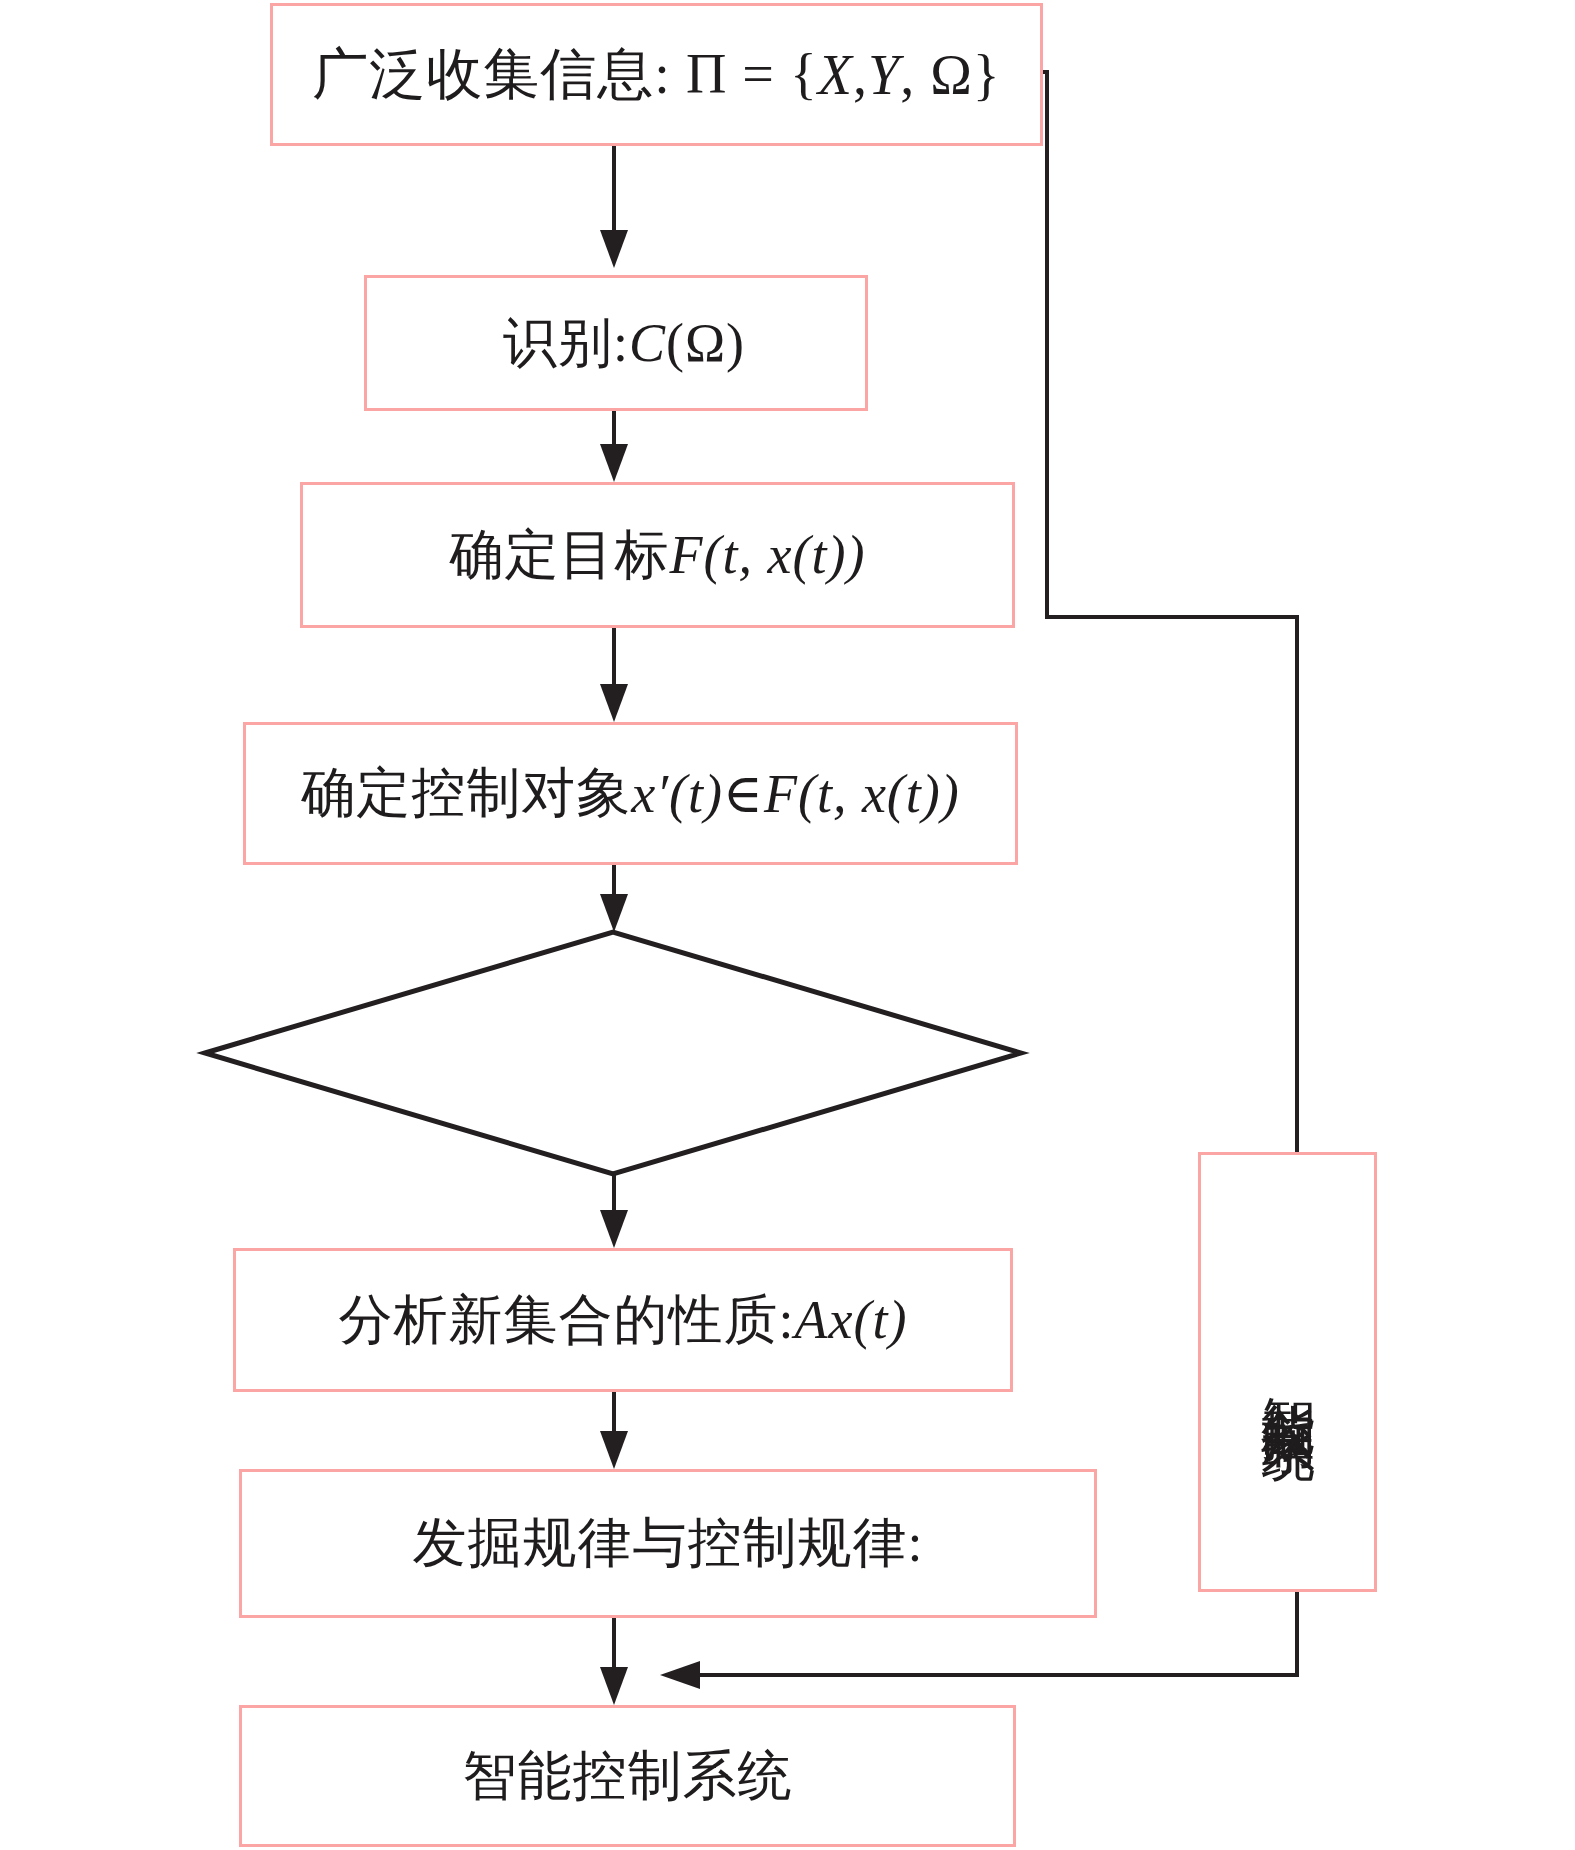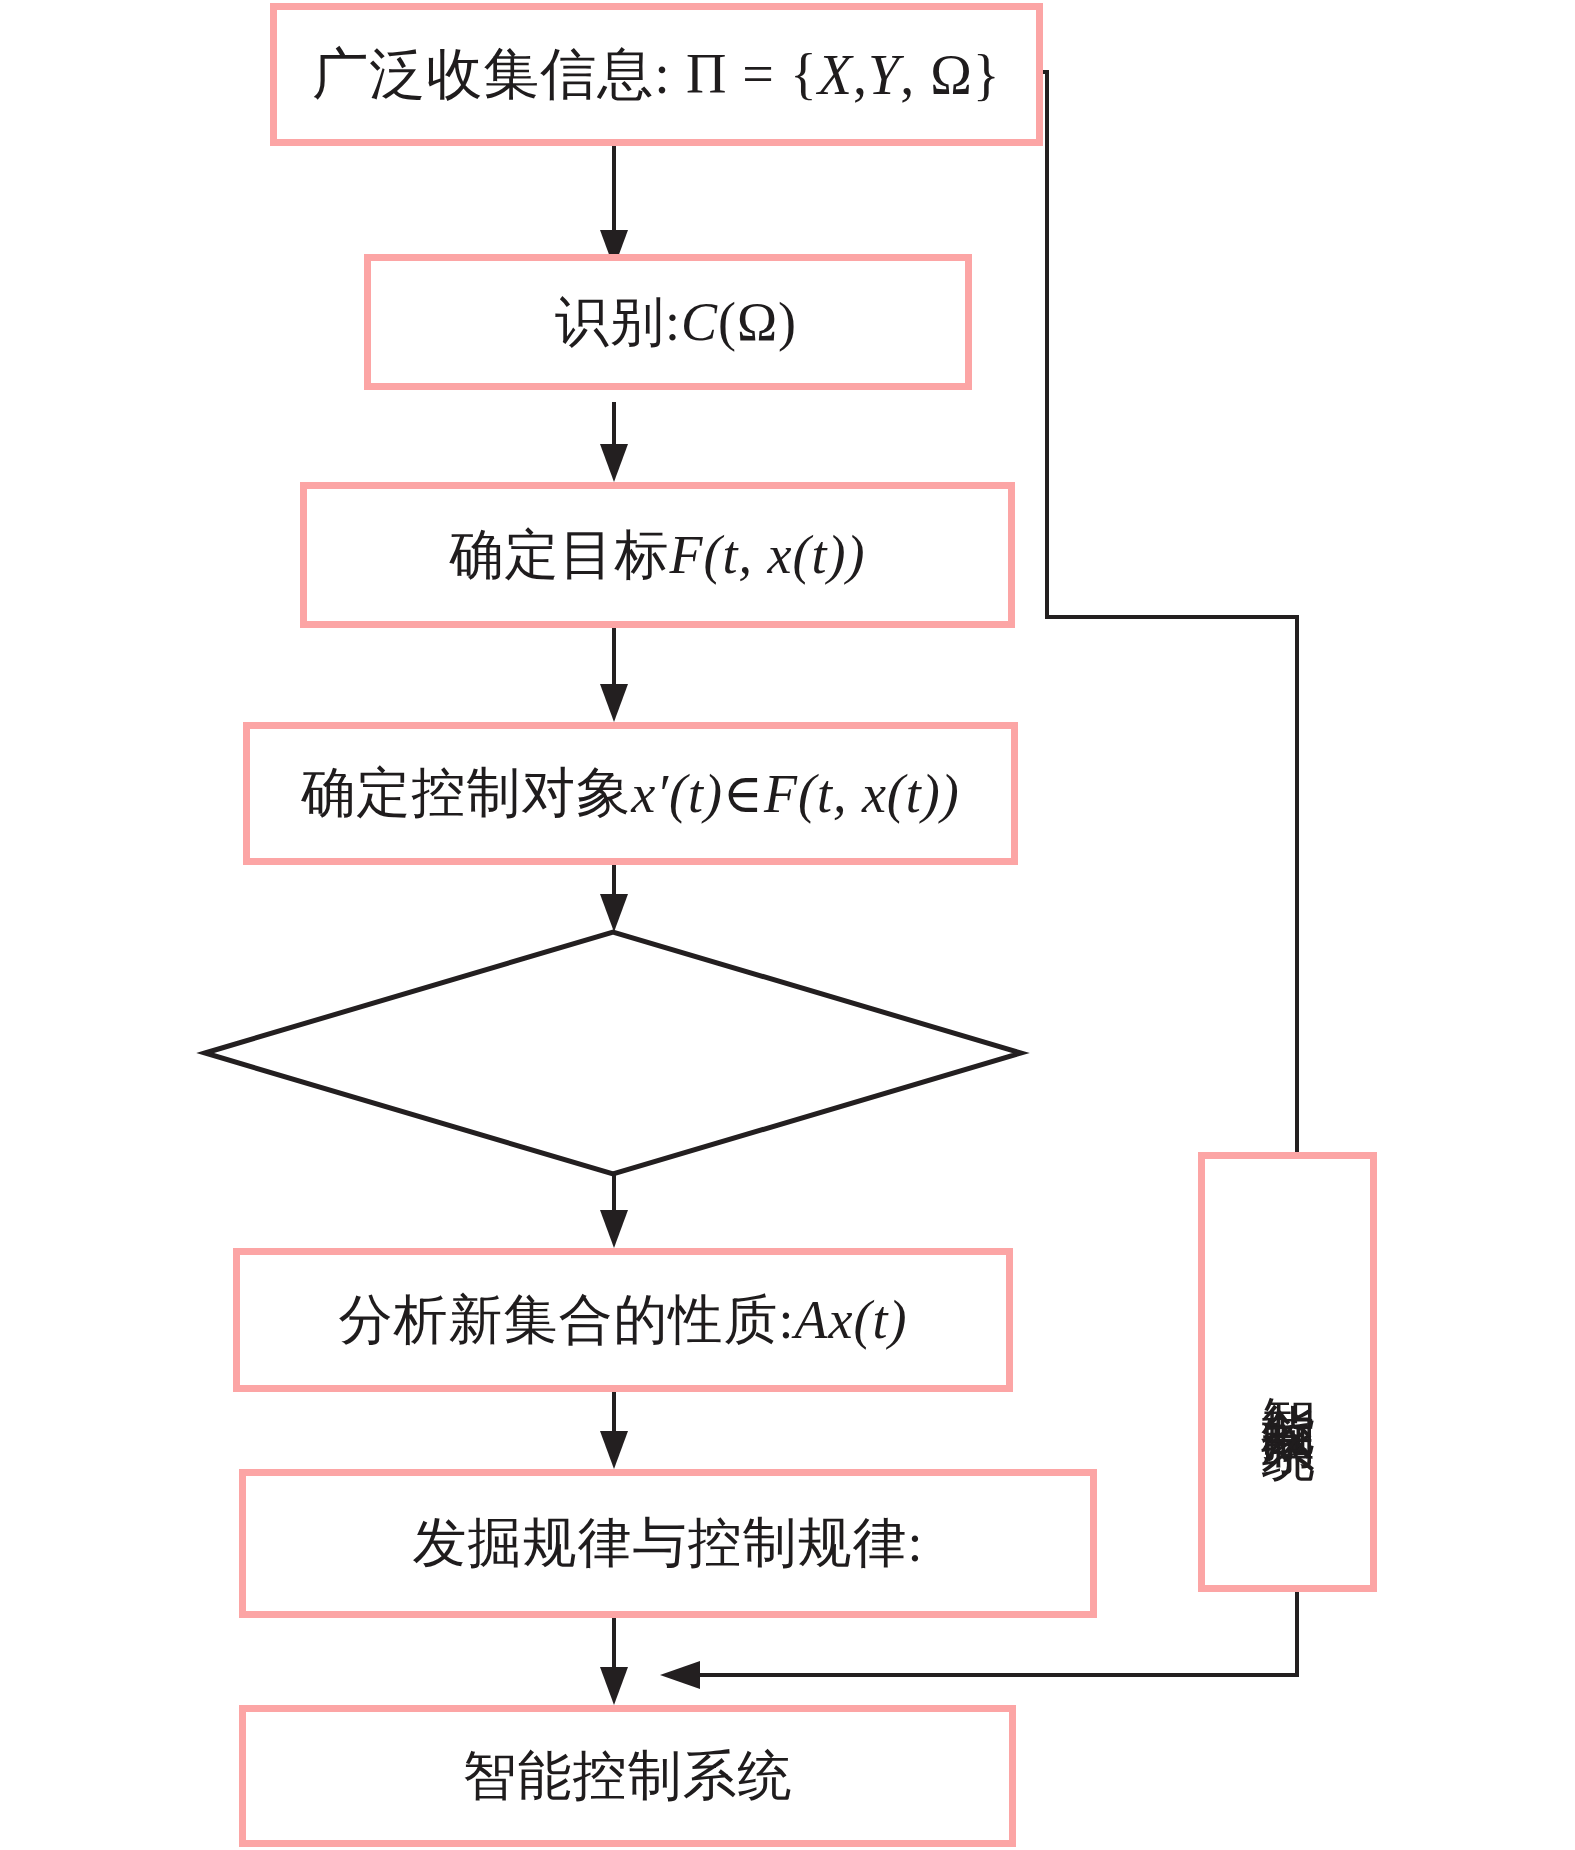--- a/index.html
+++ b/index.html
@@ -8,33 +8,33 @@
     width: 1575px;
     height: 1850px;
     background: #ffffff;
     font-family: "Liberation Serif", "DejaVu Serif", serif;
     color: #1f1c1d;
     overflow: hidden;
   }
   .wires { position: absolute; left: 0; top: 0; width: 1575px; height: 1850px; }
   .node {
     position: absolute;
-    border: 7px solid #fca5a5;
+    border: 3px solid #fca5a5;
     background: #ffffff;
     display: flex;
     align-items: center;
     justify-content: center;
     text-align: center;
     font-size: 54px;
     letter-spacing: 1px;
     box-sizing: border-box;
   }
   .node .it { font-style: italic; }
   #node-collect-info      { left: 270px;  top: 3px;    width: 773px; height: 143px; font-size: 56px; }
-  #node-recognize         { left: 364px;  top: 254px;  width: 608px; height: 136px; padding-left: 16px; }
+  #node-recognize         { left: 364px;  top: 275px;  width: 504px; height: 136px; padding-left: 16px; }
   #node-determine-goal    { left: 252px;  top: 482px;  width: 715px; height: 146px; margin-left: 48px; }
   #node-determine-object  { left: 243px;  top: 722px;  width: 775px; height: 143px; }
   #node-analyze-set       { left: 233px;  top: 1248px; width: 780px; height: 144px; text-align: center; }
   #node-discover-rules    { left: 239px;  top: 1469px; width: 858px; height: 149px; }
   #node-ics-bottom        { left: 239px;  top: 1705px; width: 777px; height: 142px; }
   #node-ics-side {
     left: 1198px; top: 1152px; width: 179px; height: 440px;
     writing-mode: vertical-rl;
     text-orientation: upright;
     letter-spacing: 6px;

